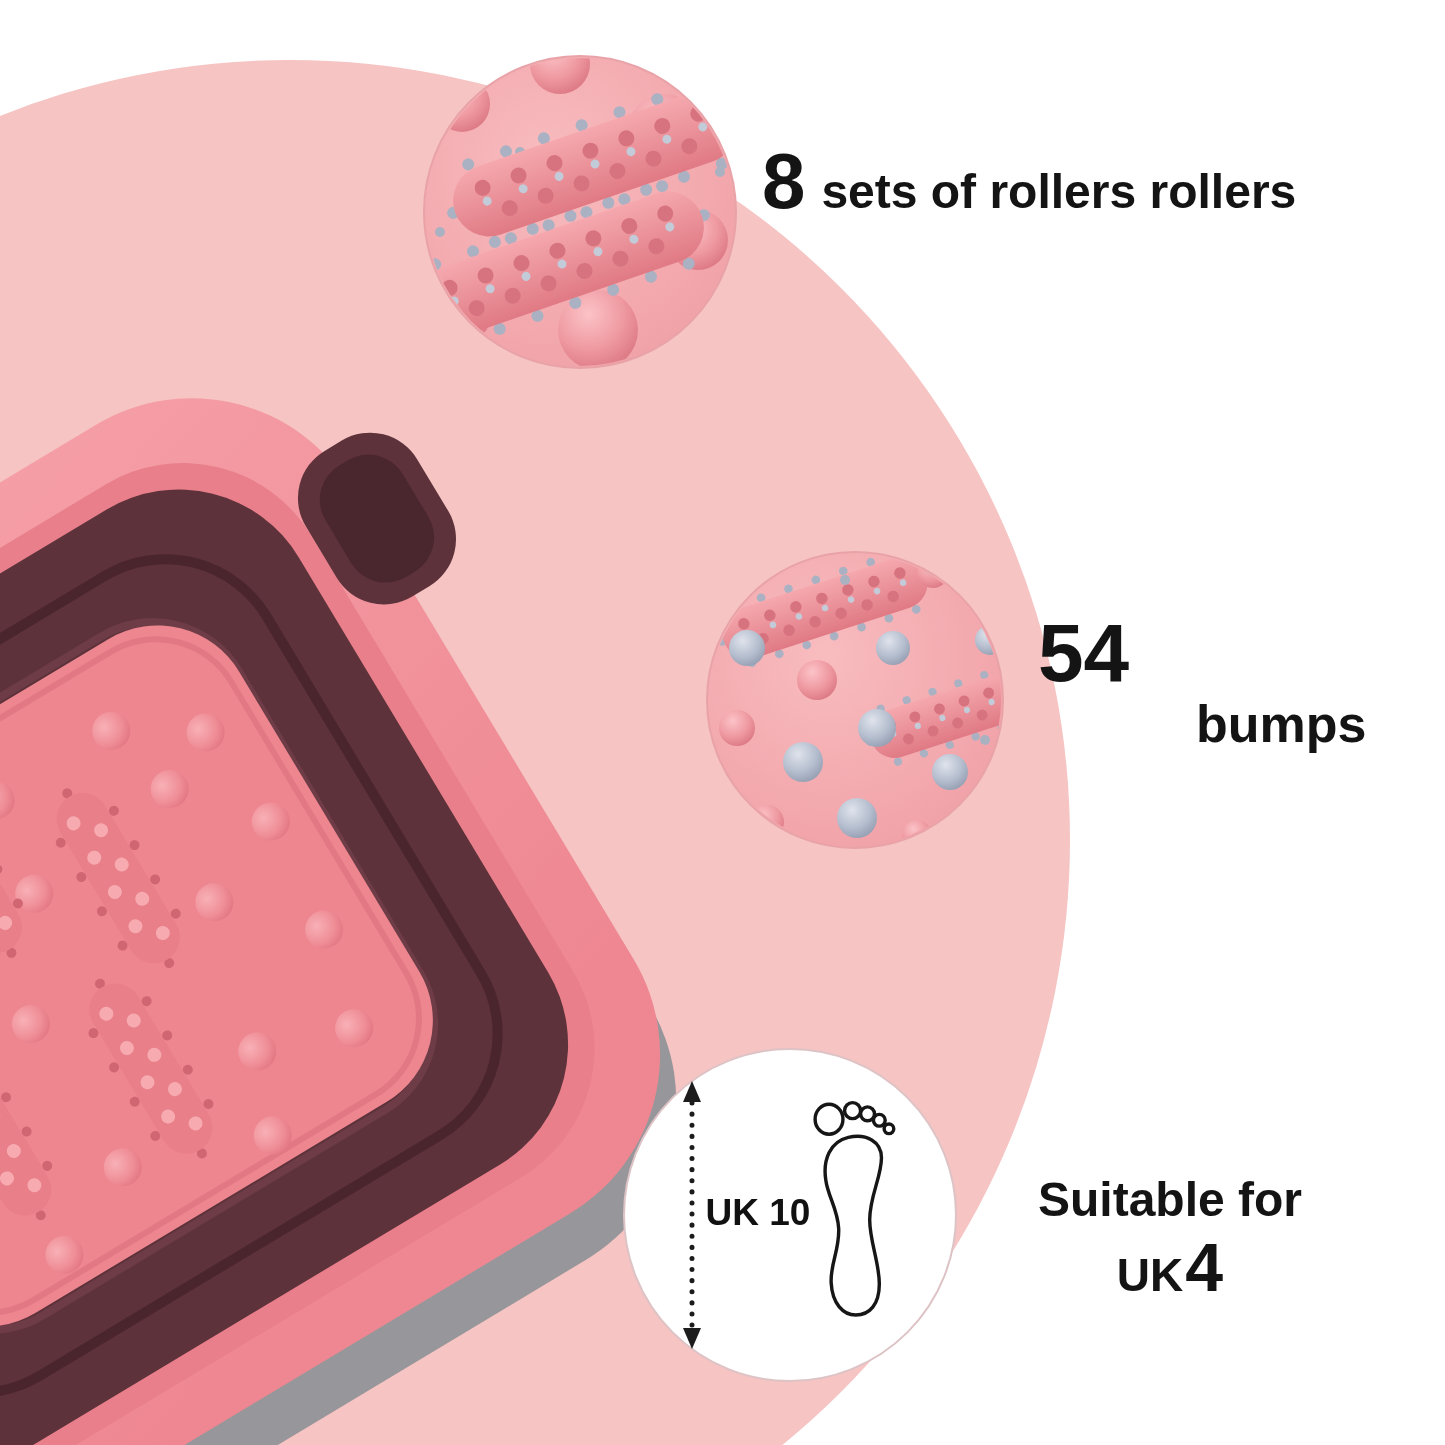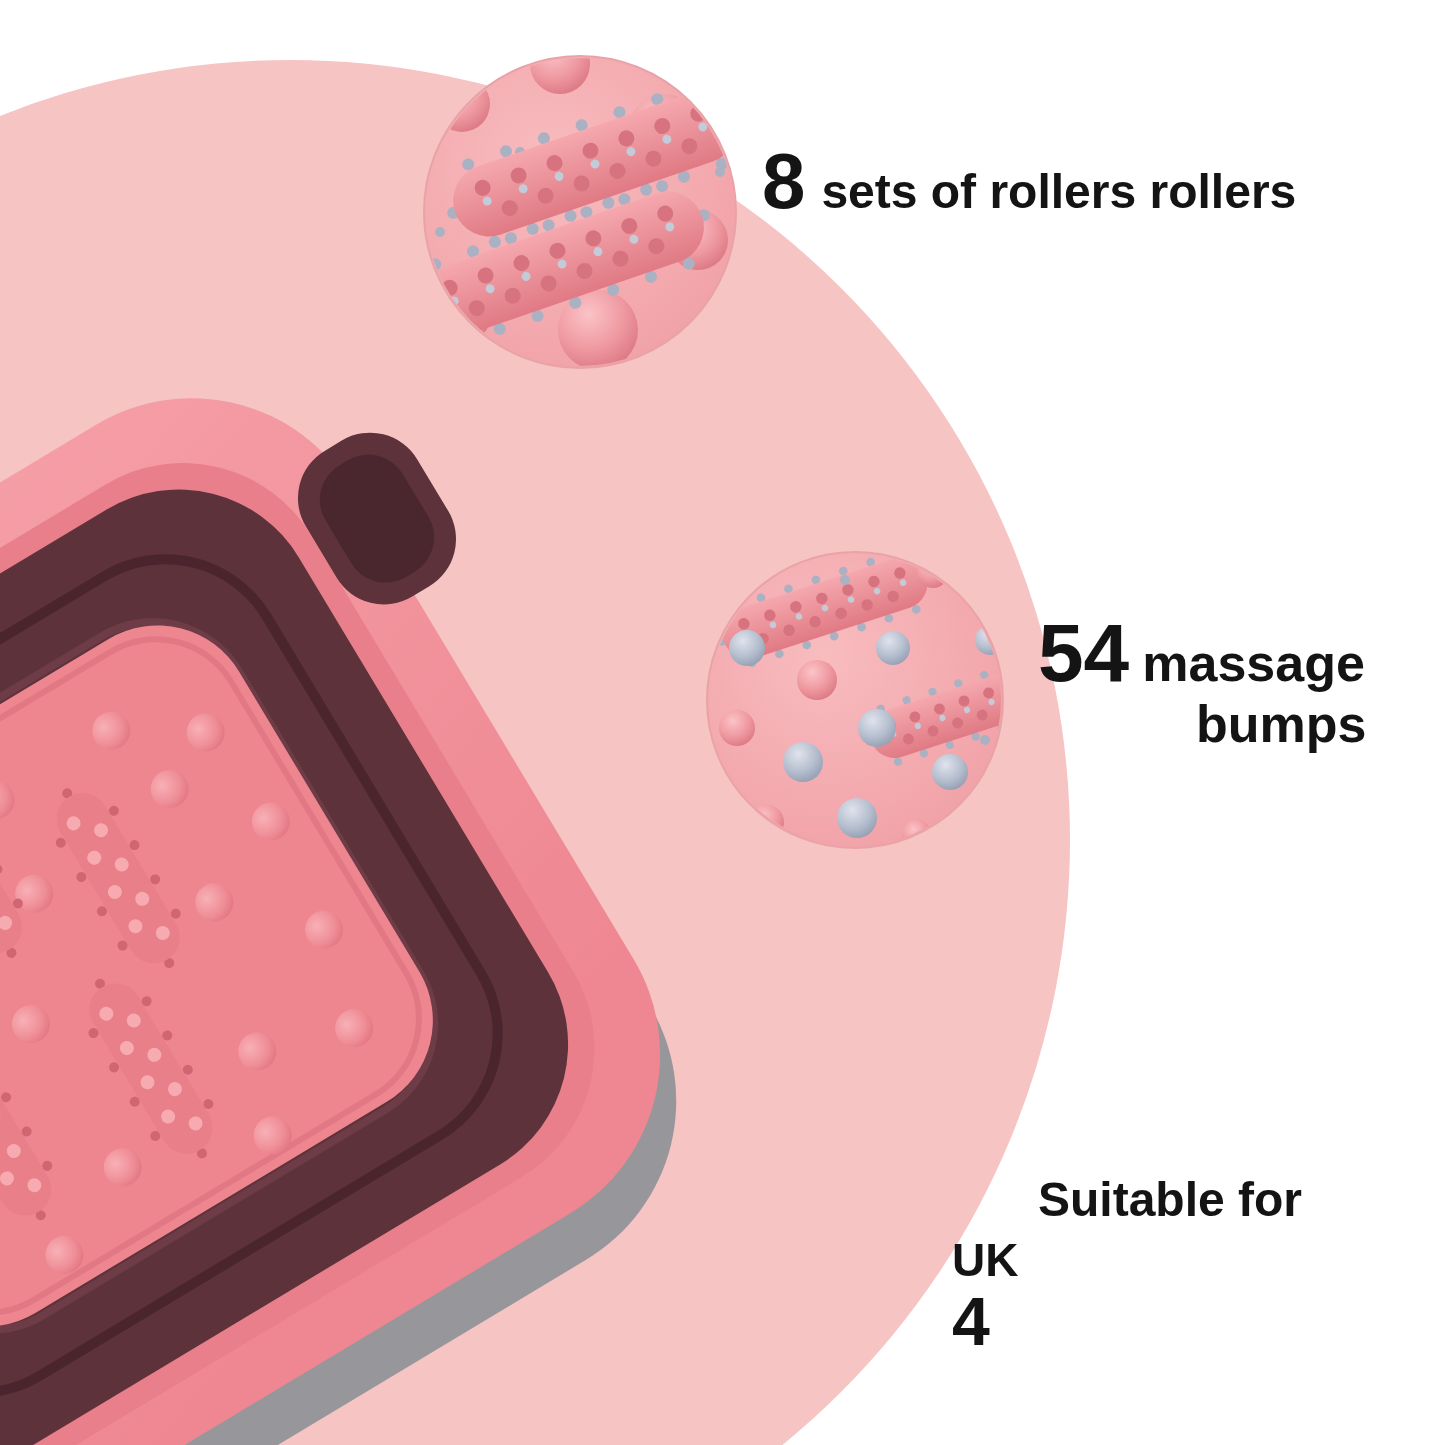--- a/index.html
+++ b/index.html
@@ -25,21 +25,21 @@
   .caption-rollers .txt { font-size:48px; }
 
   .caption-bumps { left:1038px; top:612px; }
   .caption-bumps .row1 { display:flex; align-items:baseline; gap:13px; white-space:nowrap; }
   .caption-bumps .num { font-size:82px; line-height:1; }
   .caption-bumps .txt { font-size:52px; }
   .caption-bumps .row2 { font-size:52px; padding-left:158px; margin-top:0; }
 
   .caption-size { left:950px; top:1172px; width:440px; text-align:center; }
   .caption-size .line1 { font-size:48px; }
-  .caption-size .line2 { display:flex; justify-content:center; align-items:baseline; margin-top:6px; white-space:nowrap;flex-direction:column; }
+  .caption-size .line2 { display:flex; justify-content:center; align-items:baseline; margin-top:6px; white-space:nowrap; }
   .caption-size .uk { font-size:46px; }
   .caption-size .size-num { font-size:68px; line-height:1; margin-left:2px; }
   .caption-size .rest { font-size:46px; margin-left:14px; }
 </style>
 </head>
 <body>
 
 <div class="stage">
 
   <div class="backdrop"></div>
@@ -256,25 +256,43 @@
           <circle cx="-10" cy="-120" r="5" fill="#aab2c2"></circle>
             <circle cx="130" cy="40" r="5" fill="#aab2c2"></circle>
         </g>
       </g>
     </svg>
   </figure>
 
   <div class="caption caption-bumps">
     <div class="row1">
       <span class="num">54</span>
-      <span class="txt">massage</span>
     </div>
     <div class="row2">bumps</div>
   </div>
 
+  <figure class="callout callout-size">
+    <svg width="336" height="336" viewBox="-168 -168 336 336">
+      <circle r="166" fill="#ffffff" stroke="#ddc3c5" stroke-width="2"></circle>
+      <g stroke="#1c1c1c" fill="#1c1c1c">
+        <line x1="-98" y1="-112" x2="-98" y2="112" stroke-width="5" stroke-linecap="round" stroke-dasharray="0.1 11" fill="none"></line>
+        <polygon points="-98,-134 -107,-113 -89,-113" stroke="none"></polygon>
+        <polygon points="-98,134 -107,113 -89,113" stroke="none"></polygon>
+      </g>
+      <text x="-32" y="10" font-size="37" font-weight="bold" text-anchor="middle" fill="#111111">UK 10</text>
+      <g transform="translate(8,-114) scale(1.07)" fill="#ffffff" stroke="#161616" stroke-width="3.2" stroke-linejoin="round">
+        <path d="M 47 34 C 30 38, 23 55, 26 74 C 28 89, 37 101, 38 119 C 39 139, 30 152, 31 170 C 32 189, 42 200, 54 200 C 67 200, 76 190, 76 171 C 76 151, 67 131, 67 111 C 67 89, 78 71, 78 53 C 78 38, 64 30, 47 34 Z"></path>
+        <ellipse cx="29" cy="17" rx="13" ry="14"></ellipse>
+        <circle cx="51" cy="9" r="7.5"></circle>
+        <circle cx="65" cy="12" r="6.5"></circle>
+        <circle cx="76" cy="18" r="5.5"></circle>
+        <circle cx="85" cy="26" r="4.5"></circle>
+      </g>
+    </svg>
+  </figure>
 
   <div class="caption caption-size">
     <div class="line1">Suitable for</div>
     <div class="line2">
       <span class="uk">UK</span>
       <span class="size-num">4</span>
     </div>
   </div>
 
 </div>

